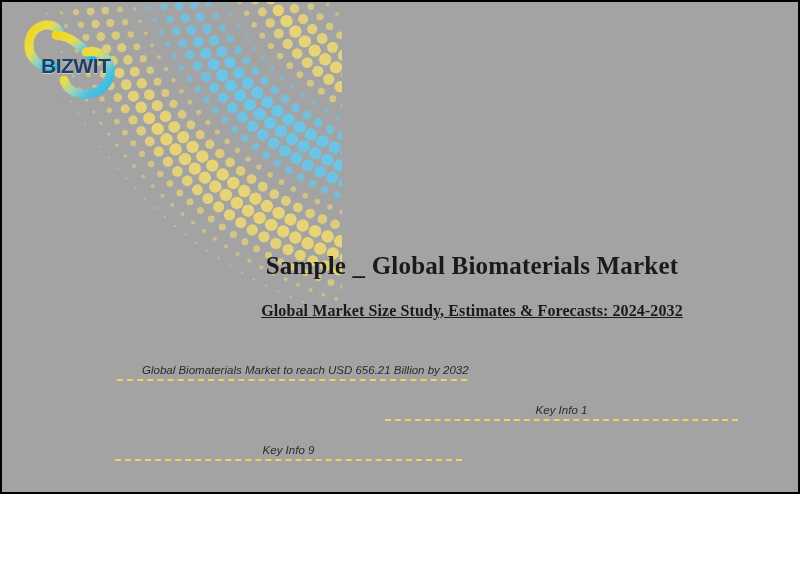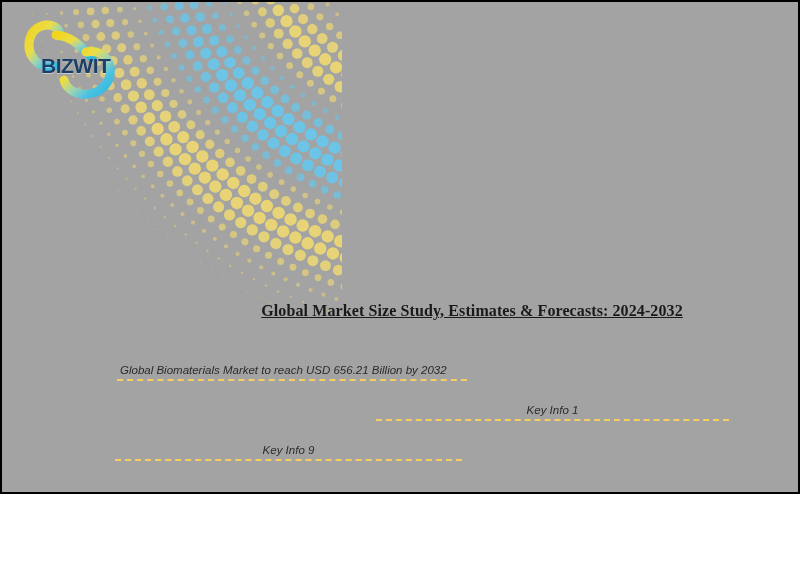--- a/index.html
+++ b/index.html
@@ -91,24 +91,24 @@
     font-size: 11.5px;
     color: #2b2b2b;
     white-space: nowrap;
     padding-bottom: 3px;
   }
   #key-highlight {
     left: 115px;
     top: 362px;
     width: 350px;
   }
-  #key-highlight .keytext { text-align: left; padding-left: 3px; }
+  #key-highlight .keytext { text-align: left; padding-left: 3px; margin-left: 22px; }
 
   #key-info-1 {
-    left: 374px;
+    left: 383px;
     top: 402px;
     width: 353px;
   }
   #key-info-1 .keytext { text-align: center; }
 
   #key-info-2 {
     left: 113px;
     top: 442px;
     width: 347px;
   }
@@ -566,20 +566,21 @@
 
       <path d="M44 22 C44 7, 19 7, 14 24 C 9 42, 24 56, 38 52" fill="none" stroke="url(#loopgrad)" stroke-width="9" stroke-linecap="round"></path>
 
       <path d="M40 21 C 55 22, 66 33, 76 44" fill="none" stroke="url(#loopgrad)" stroke-width="9" stroke-linecap="round"></path>
 
       <path d="M70 38 C 92 34, 100 56, 90 70 C 78 86, 52 82, 48 66" fill="none" stroke="url(#loopgrad)" stroke-width="9" stroke-linecap="round"></path>
     </svg>
     <span id="logo-wordmark">BIZWIT</span>
   </div>
 
+  <div id="title">Sample _ Global Biomaterials Market</div>
   <div id="subtitle">Global Market Size Study, Estimates &amp; Forecasts: 2024-2032</div>
 
   <div class="keyrow" id="key-highlight">
     <span class="keytext">Global Biomaterials Market to reach USD 656.21 Billion by 2032</span>
   </div>
 
   <div class="keyrow" id="key-info-1">
     <span class="keytext">Key Info 1</span>
   </div>
 

